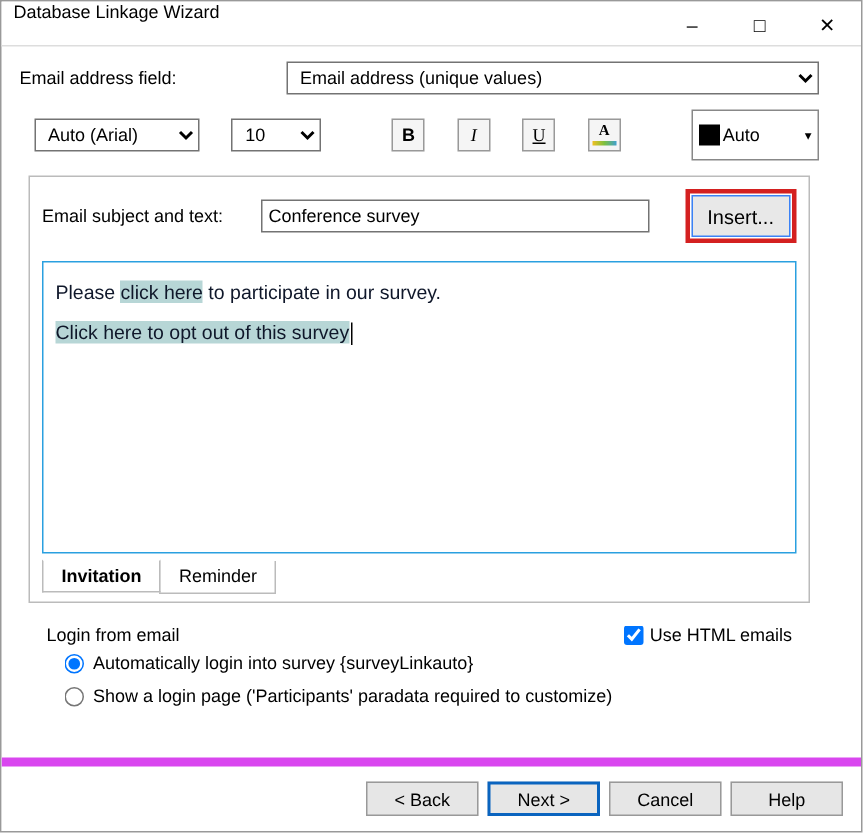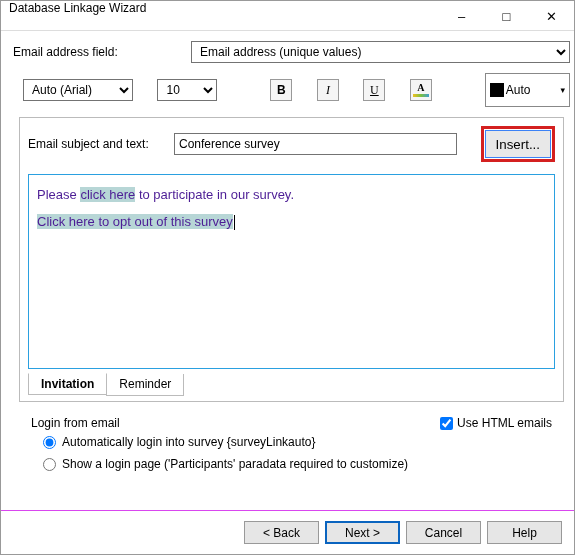--- a/index.html
+++ b/index.html
@@ -25,21 +25,21 @@
   .titlebar .winbtn {
     width: 45px;
     height: 30px;
     display: flex;
     align-items: center;
     justify-content: center;
     font-size: 13px;
     font-family: "Segoe UI Symbol", sans-serif;
   }
   .content {
-    padding: 10px 4px 0 12px;
+    padding: 10px 28px 0 12px;
   }
   .row { display: flex; align-items: center; gap: 8px; margin-bottom: 10px; }
   .label { width: 170px; }
   select, input[type=text] {
     font-family: inherit;
     font-size: 12px;
     border: 1px solid #737373;
     background: #fff;
     height: 22px;
     padding: 0 4px;
@@ -92,21 +92,21 @@
     border: 3px solid #d42020;
     padding: 1px;
   }
   .editor {
     margin: 4px 8px 0 8px;
     border: 1px solid #2aa0e0;
     height: 195px;
     padding: 10px 8px;
     font-size: 13px;
     line-height: 1.6;
-    color: #4c1d95;
+    color: #0f172a;
     background: #fff;
     position: relative;
   }
   .editor .link1 { background: #b7d6d6; }
   .editor .link2 { background: #b7d6d6; }
   .cursor { display: inline-block; width: 1px; height: 15px; background: #000; vertical-align: middle; margin-left: 1px;}
   .tabs { display: flex; margin: 4px 0 0 8px; position: relative; top: 1px; }
   .tab {
     border: 1px solid #bbb;
     border-top: none;
@@ -128,21 +128,21 @@
     padding: 14px 18px 6px 18px;
   }
   .lower-row { display: flex; justify-content: space-between; }
   .radio-group { margin-top: 4px; }
   .radio-item { display: flex; align-items: center; gap: 6px; margin: 5px 0 8px 12px; font-size: 12px;}
   .chk-item { display: flex; align-items: center; gap: 4px; }
   input[type=radio], input[type=checkbox] {
     width: 13px; height: 13px; margin: 0;
   }
   .footer {
-    border-top: 1px solid #d946ef;
+    border-top: 6px solid #d946ef;
     padding: 10px 12px;
     display: flex;
     justify-content: flex-end;
     gap: 6px;
     position: absolute;
     bottom: 0;
     left: 0; right: 0;
     background: #fff;
   }
   body { position: relative; }

